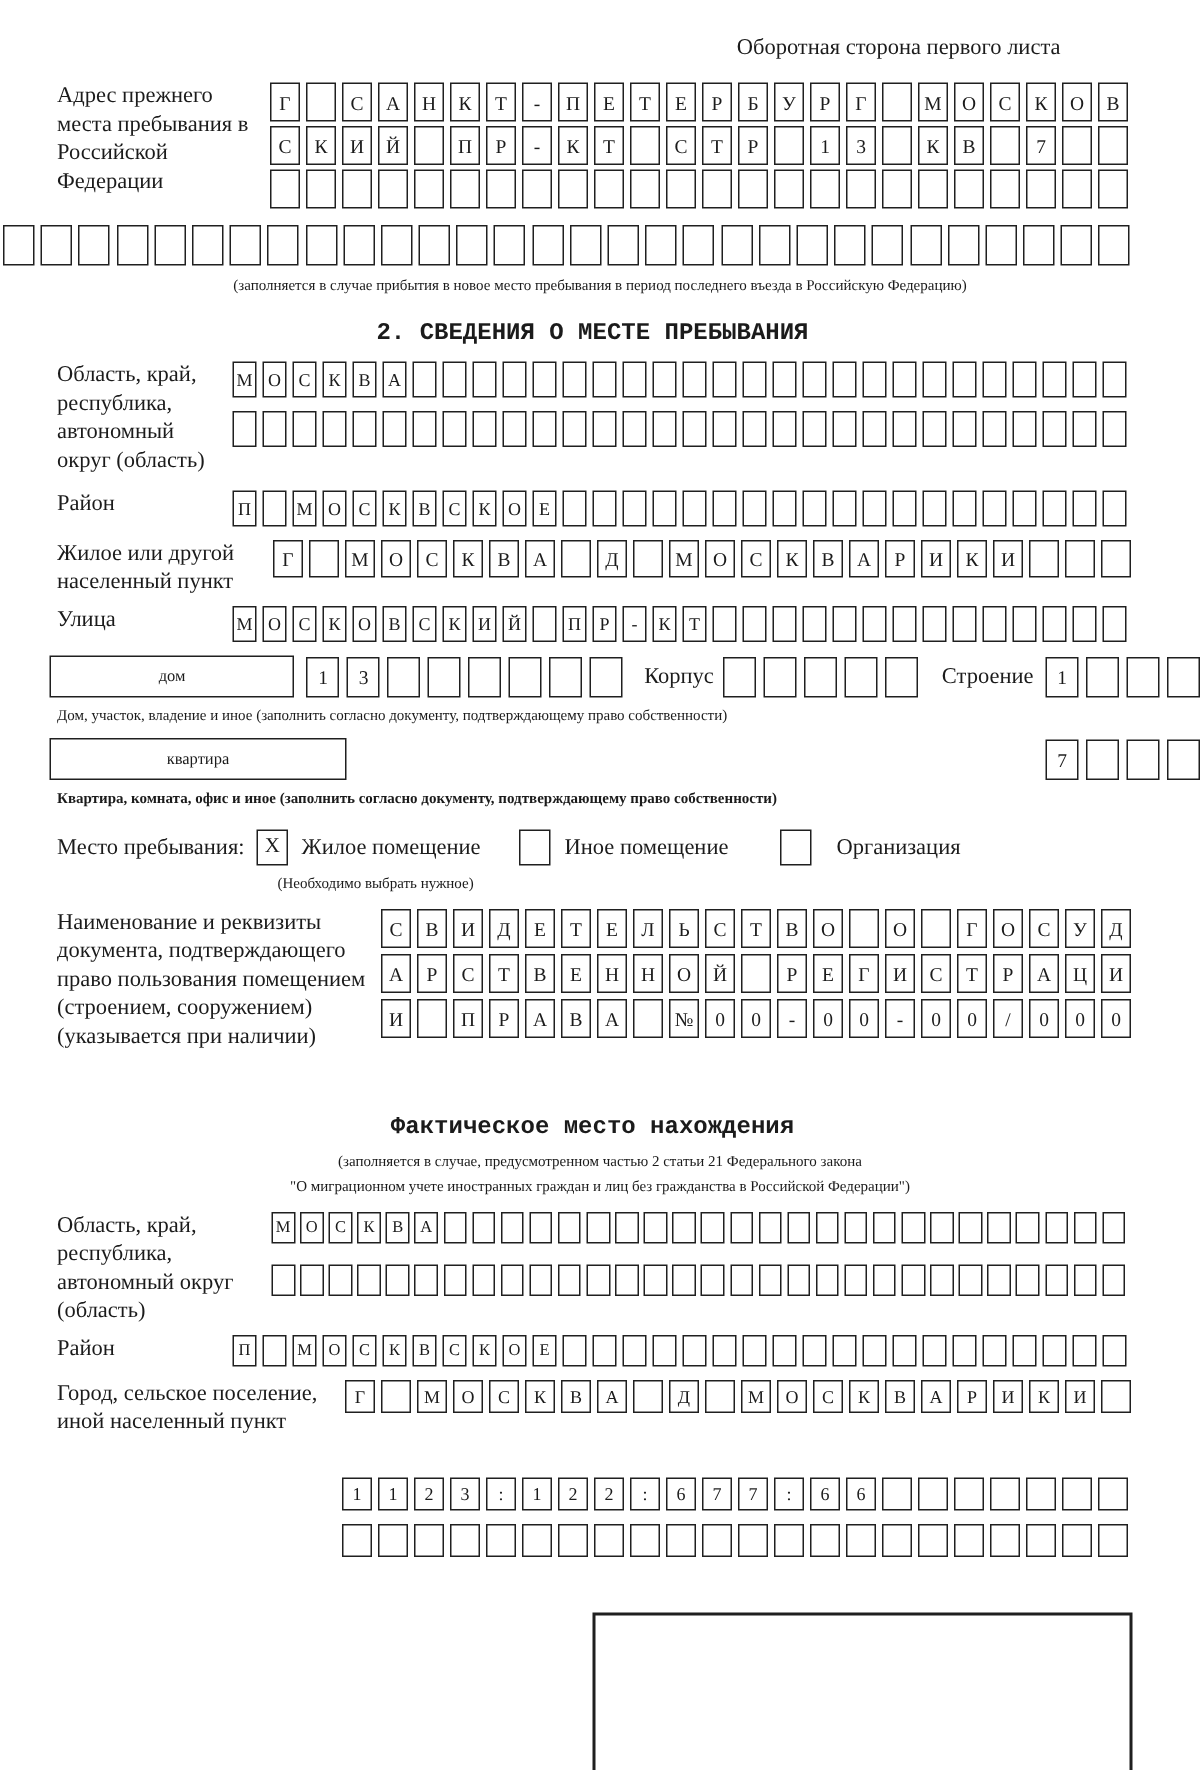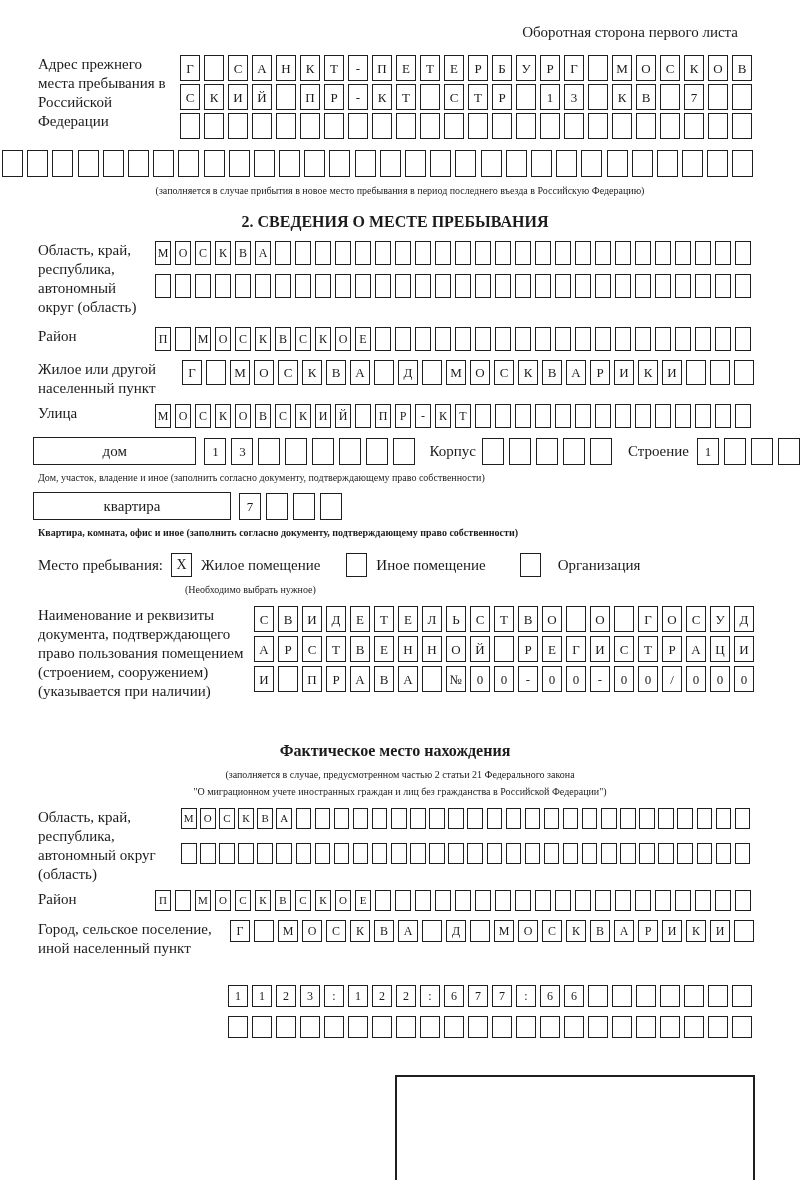--- a/index.html
+++ b/index.html
@@ -1,20 +1,20 @@
 <!DOCTYPE html>
 <html><head>
 <meta charset="utf-8">
 <style>
   html,body{margin:0;padding:0;background:#ffffff;}
   body{width:800px;height:1180px;overflow:hidden;
        font-family:"Liberation Serif","DejaVu Serif",serif;color:#1b1b1b;}
   .page{position:relative;width:800px;height:1180px;}
 
-  .back-note{padding-top:24px;padding-right:62px;text-align:right;font-size:15px;}
+  .back-note{padding-top:24px;padding-right:93px;text-align:right;font-size:15px;}
 
   
   .field{position:relative;margin-top:0;}
   .flabel{position:absolute;left:38px;top:0;font-size:15px;line-height:19px;}
   .frows{display:flex;flex-direction:column;}
 
   .cells{display:flex;}
   .cell{box-sizing:border-box;border:1.5px solid #1f1f1f;background:#fff;
         display:flex;align-items:center;justify-content:center;
         font-size:13px;line-height:1;}
@@ -25,25 +25,25 @@
   .cb{gap:4px}            .cb .cell{width:16px;height:24px;font-size:12px;}
   .cc{gap:4px}            .cc .cell{width:20px;height:25px;}
   .cd{gap:4px}            .cd .cell{width:20px;height:26px;}
   .ce{gap:3.6px}          .ce .cell{width:15.5px;height:21px;font-size:11px;}
   .cf{gap:4px}            .cf .cell{width:16px;height:21px;font-size:11px;}
   .cg{gap:4px}            .cg .cell{width:20px;height:22px;font-size:12px;}
   .chh{gap:5px}           .chh .cell{width:22px;height:27px;}
 
   .caption{font-size:10px;line-height:17px;}
   .center{text-align:center;}
-  .sec-title{margin:14px 10px 10px 0;text-align:center;font-size:16px;font-weight:bold;}
+  .sec-title{margin:14px 10px 10px 0;text-align:center;font-size:16px;font-weight:bold;font-family:Liberation Mono, monospace;}
 
   .house-row{display:flex;align-items:center;margin-left:33px;margin-top:7px;}
   .wide-box{box-sizing:border-box;border:1.5px solid #1f1f1f;height:28px;
-            display:flex;align-items:center;justify-content:center;font-size:15px;}
+            display:flex;align-items:center;justify-content:center;font-size:11px;}
   .inline-lbl{font-size:15px;}
 
   .stay-row{display:flex;align-items:center;margin-left:38px;margin-top:12px;font-size:15px;}
   .chkbox{box-sizing:border-box;border:1.5px solid #1f1f1f;width:21px;height:24px;
           display:flex;align-items:center;justify-content:center;font-size:14px;}
 
   .stamp-box{box-sizing:border-box;margin-left:395px;margin-top:14px;
              width:360px;height:178px;border:2px solid #1f1f1f;}
 </style>
 </head>
@@ -373,21 +373,21 @@
     <div class="inline-lbl" style="margin-left:16px;">Строение</div>
     <div class="cells chh" style="margin-left:8px;">
         <div class="cell">1</div>
         <div class="cell"></div>
         <div class="cell"></div>
         <div class="cell"></div>
       </div>
   </div>
   <div class="caption" style="margin-left:38px;margin-top:4px;">Дом, участок, владение и иное (заполнить согласно документу, подтверждающему право собственности)</div>
 
-  <div class="house-row" style="margin-top:6px;">
+  <div class="house-row" style="margin-top:6px;justify-content:space-between;">
     <div class="wide-box" style="width:198px;">квартира</div>
     <div class="cells chh" style="margin-left:8px;">
         <div class="cell">7</div>
         <div class="cell"></div>
         <div class="cell"></div>
         <div class="cell"></div>
       </div>
   </div>
   <div class="caption" style="margin-left:38px;margin-top:4px;font-weight:bold;">Квартира, комната, офис и иное (заполнить согласно документу, подтверждающему право собственности)</div>
 

